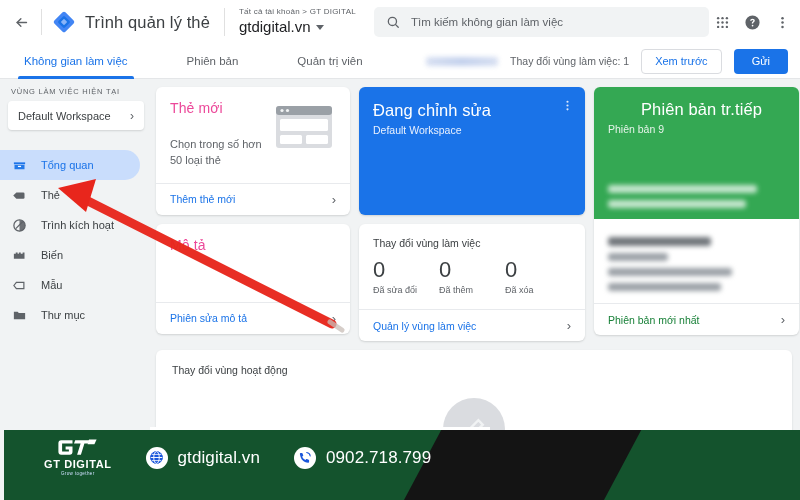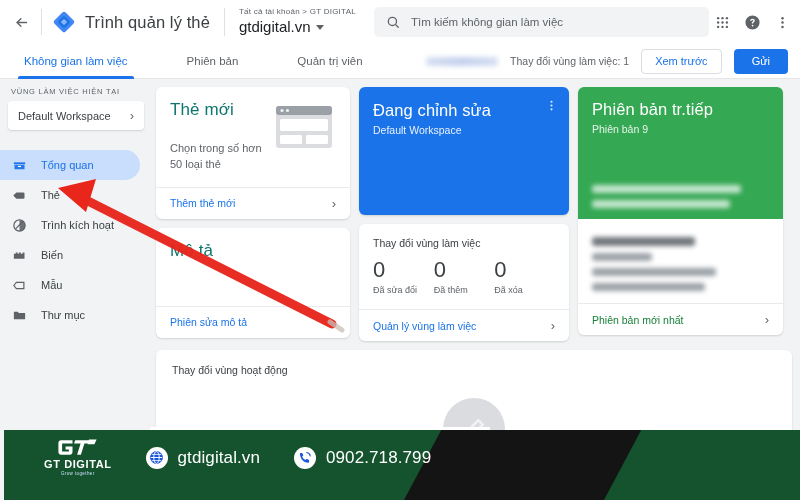--- a/index.html
+++ b/index.html
@@ -100,26 +100,26 @@
   .nav-item.active { background: #c9ddfc; color: #1a73e8; }
   .nav-ico { width: 17px; height: 17px; flex: none; margin-right: 13px; display: flex; align-items: center; justify-content: center; color: #5f6368; }
   .nav-item.active .nav-ico { color: #1a73e8; }
   .nav-label { font-size: 11px; white-space: nowrap; }
 
   
   .main { flex: 1; padding: 8px 8px 0 4px; overflow: hidden; }
   .grid { display: flex; gap: 9px; align-items: flex-start; }
   .col { display: flex; flex-direction: column; gap: 9px; }
   .col-a { width: 194px; flex: none; }
-  .col-b { width: 210px; flex: none; }
+  .col-b { width: 226px; flex: none; }
   .col-c { width: 205px; flex: none; }
 
   .card { background: #fff; border-radius: 6px; box-shadow: 0 1px 2px rgba(60,64,67,.18); overflow: hidden; }
   .card-body { padding: 13px 14px 14px; }
-  .card-title-blue { font-size: 17px; color: #0f766e; font-weight: 400; letter-spacing: .1px; }
+  .card-title-blue { font-size: 14px; color: #ec4899; font-weight: 400; letter-spacing: .1px; }
   .card-sub { font-size: 11px; color: #5f6368; margin-top: 21px; line-height: 1.45; }
   .card-foot {
     border-top: 1px solid #e8eaed; height: 32px; display: flex; align-items: center;
     padding: 0 14px; font-size: 10.5px; color: #1a73e8;
   }
   .card-foot .chev { margin-left: auto; color: #5f6368; font-size: 13px; }
 
   .newtag-row { display: flex; align-items: flex-start; }
   .newtag-text { flex: 1; }
   .tag-illus { width: 62px; height: 47px; flex: none; margin-top: 4px; position: relative; }
@@ -132,21 +132,21 @@
 
   
   .stats-head { font-size: 10.5px; color: #3c4043; }
   .stats-row { display: flex; margin-top: 9px; }
   .stat { width: 33.33%; }
   .stat-num { font-size: 22px; color: #3c4043; font-weight: 300; line-height: 1.05; }
   .stat-lbl { font-size: 9px; color: #5f6368; margin-top: 4px; white-space: nowrap; }
 
   
   .card-green-top { background: #34a853; padding: 13px 14px 10px; height: 132px; }
-  .card-green-top .t { font-size: 16.5px; color: #fff; letter-spacing: .1px; }
+  .card-green-top .t { font-size: 16.5px; color: #fff; letter-spacing: .1px; margin-left: 33px; }
   .card-green-top .s { font-size: 10.5px; color: #e6f4ea; margin-top: 4px; }
   .blur-line { height: 8px; border-radius: 3px; margin-top: 7px; filter: blur(2.6px); }
   .bl-on-green { background: rgba(255,255,255,.72); }
   .bl-gray { background: #9aa0a6; }
   .bl-gray-dark { background: #70757a; }
   .green-mid { padding: 11px 14px 12px; }
   .card-foot-green { border-top: 1px solid #e8eaed; height: 32px; display: flex; align-items: center; padding: 0 14px; font-size: 10.5px; color: #188038; }
   .card-foot-green .chev { margin-left: auto; color: #5f6368; font-size: 13px; }
 
   

